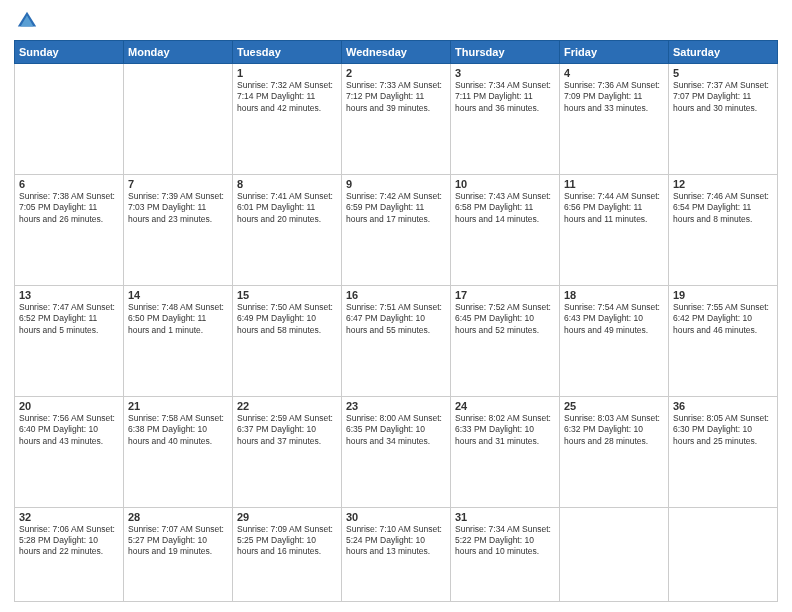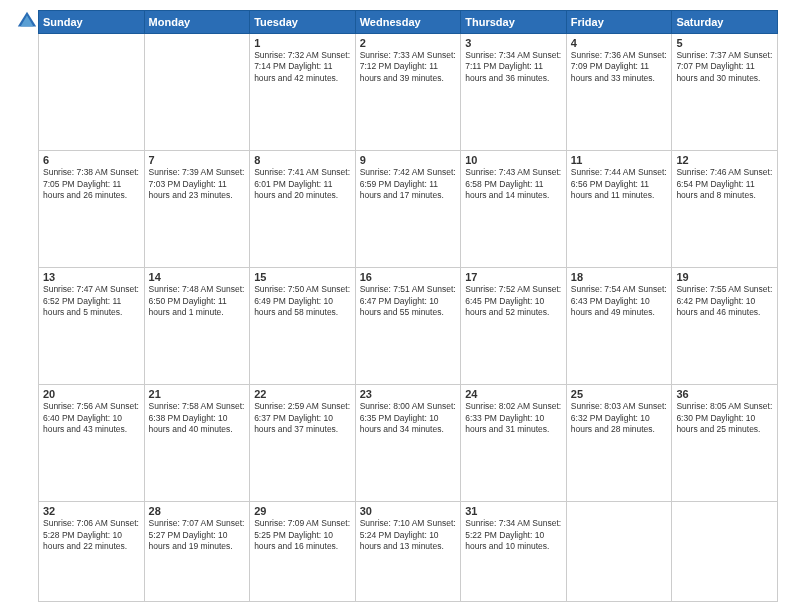--- a/index.html
+++ b/index.html
@@ -8,21 +8,21 @@
       height: 612px;
       font-family: Arial, sans-serif;
       background: #fff;
       overflow: hidden;
     }
     .page {
       width: 792px;
       height: 612px;
       padding: 10px 14px;
       display: flex;
-      flex-direction: row;
+      flex-direction: column;
     }
     .header {
       display: flex;
       align-items: flex-start;
       justify-content: space-between;
       margin-bottom: 8px;
     }
     .logo {
       display: flex;
       align-items: center;

